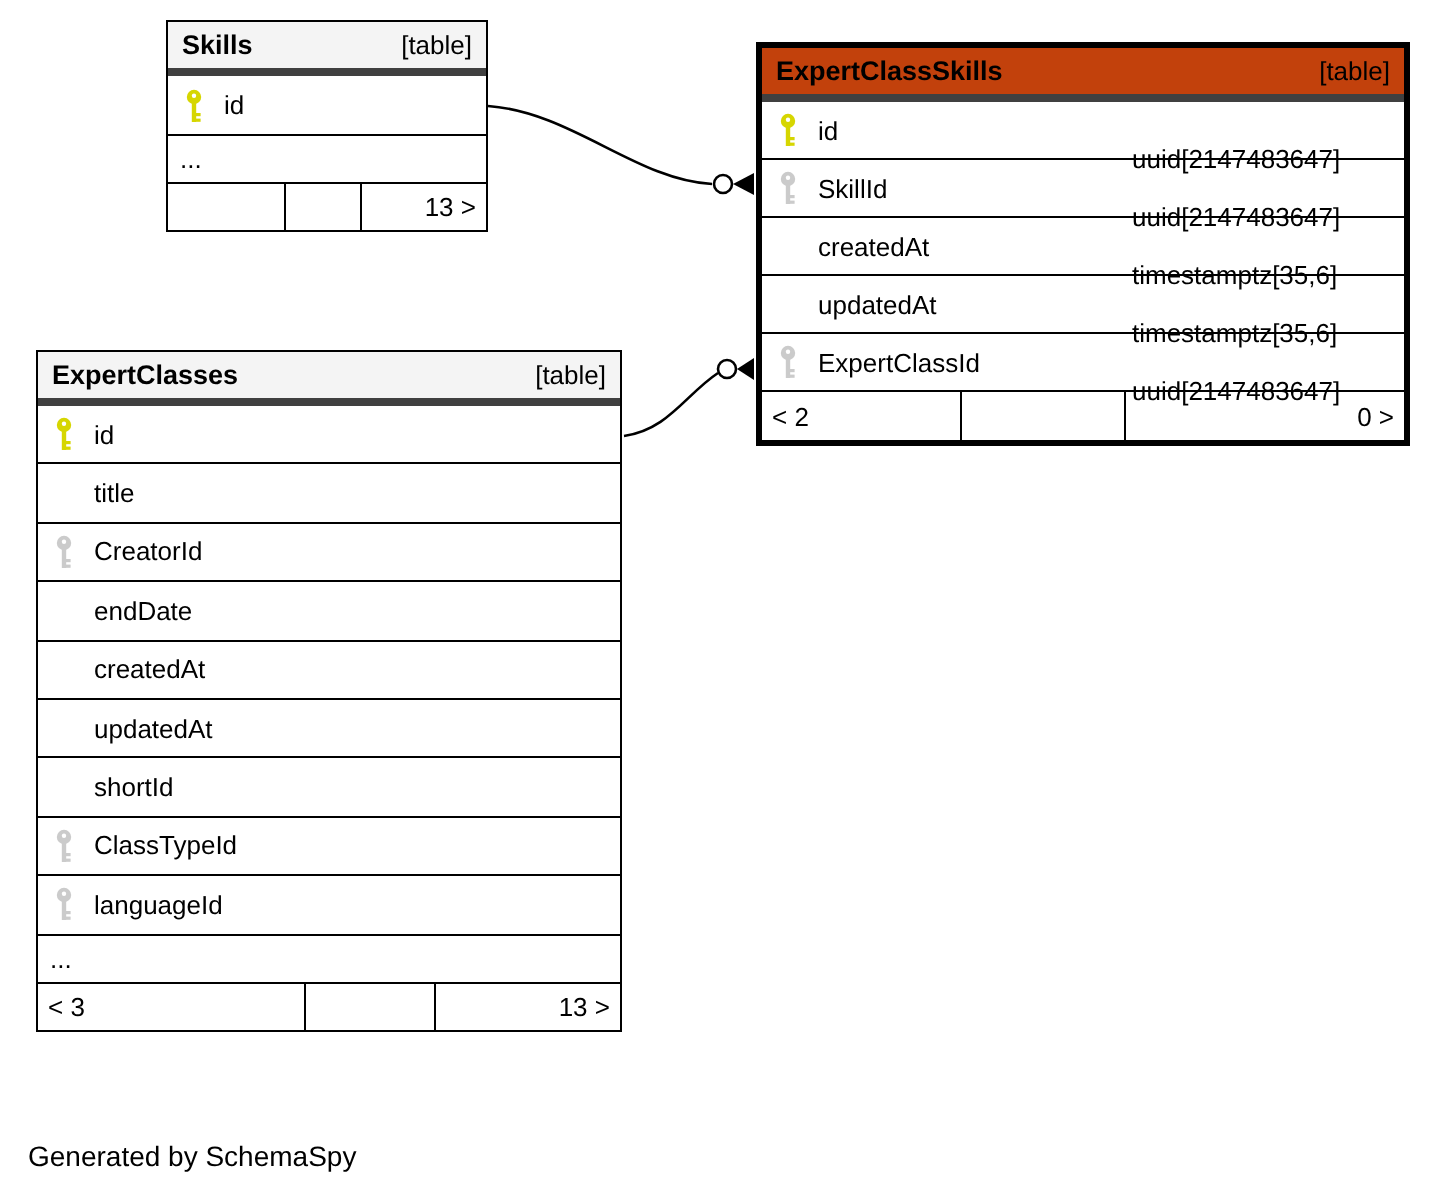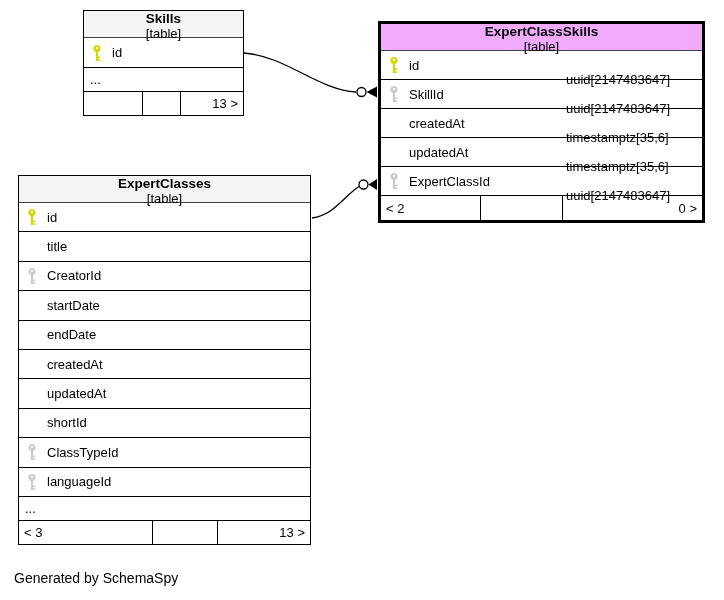--- a/index.html
+++ b/index.html
@@ -7,22 +7,22 @@
     position:relative;width:724px;height:600px;background:#fff;overflow:hidden;
     font-family:"Liberation Sans",sans-serif;color:#000;
   }
   .edges{position:absolute;left:0;top:0;width:724px;height:600px;pointer-events:none;}
   .t-box{
     position:absolute;background:#fff;border:1px solid #000;box-sizing:border-box;
     font-size:13px;
   }
   .t-box.strong{border-width:3px;}
   .t-head{
-    height:27px;border-bottom:1px solid #404040;box-sizing:border-box;
-    display:flex;align-items:center;justify-content:space-between;padding:0 7px;flex-direction:column;
+    height:27px;border-bottom:4px solid #404040;box-sizing:border-box;
+    display:flex;align-items:center;justify-content:space-between;padding:0 7px;
   }
   .t-name{font-weight:bold;font-size:13.5px;}
   .t-badge{font-size:13px;}
   .t-row{
     position:relative;border-bottom:1px solid #000;box-sizing:border-box;
     display:flex;align-items:stretch;
   }
   .key{
     position:absolute;left:8px;top:50%;transform:translateY(-50%);
     width:10px;height:17px;line-height:0;
@@ -79,21 +79,21 @@
           <div class="c-name">id</div>
         </div>
         <div class="t-ellipsis" style="height: 24px;">...</div>
         <div class="t-foot" style="height: 23px;">
           <div class="f-cell c1" style="width: 59px;"></div>
           <div class="f-cell c2" style="width: 38px;"></div>
           <div class="f-cell c3">13 &gt;</div>
         </div>
       </div>
       <div class="t-box strong" style="left: 378px; top: 21px; width: 327px;">
-        <div class="t-head" style="background: #f0abfc;">
+        <div class="t-head" style="background: #c2410c;">
           <div class="t-name">ExpertClassSkills</div>
           <div class="t-badge">[table]</div>
         </div>
         <div class="t-row" style="height: 29px;">
           <div class="key"><svg width="10" height="17" viewBox="0 0 10 17">
               <circle cx="5" cy="4" r="3.6" fill="#d6d600"></circle>
               <circle cx="5" cy="3.4" r="1.1" fill="#ffffff"></circle>
               <rect x="3.9" y="6.5" width="2.2" height="10" fill="#d6d600"></rect>
               <rect x="6" y="12" width="2.3" height="1.6" fill="#d6d600"></rect>
               <rect x="6" y="14.8" width="2.3" height="1.6" fill="#d6d600"></rect>
@@ -157,23 +157,20 @@
         </div>
         <div class="t-row" style="height: 29.4px;">
           <div class="key"><svg width="10" height="17" viewBox="0 0 10 17">
               <circle cx="5" cy="4" r="3.6" fill="#cbcbcb"></circle>
               <circle cx="5" cy="3.4" r="1.1" fill="#ffffff"></circle>
               <rect x="3.9" y="6.5" width="2.2" height="10" fill="#cbcbcb"></rect>
               <rect x="6" y="12" width="2.3" height="1.6" fill="#cbcbcb"></rect>
               <rect x="6" y="14.8" width="2.3" height="1.6" fill="#cbcbcb"></rect>
             </svg></div>
           <div class="c-name">CreatorId</div>
-        </div>
-        <div class="t-row" style="height: 29.4px;">
-          <div class="c-name">startDate</div>
         </div>
         <div class="t-row" style="height: 29.4px;">
           <div class="c-name">endDate</div>
         </div>
         <div class="t-row" style="height: 29.4px;">
           <div class="c-name">createdAt</div>
         </div>
         <div class="t-row" style="height: 29.4px;">
           <div class="c-name">updatedAt</div>
         </div>

